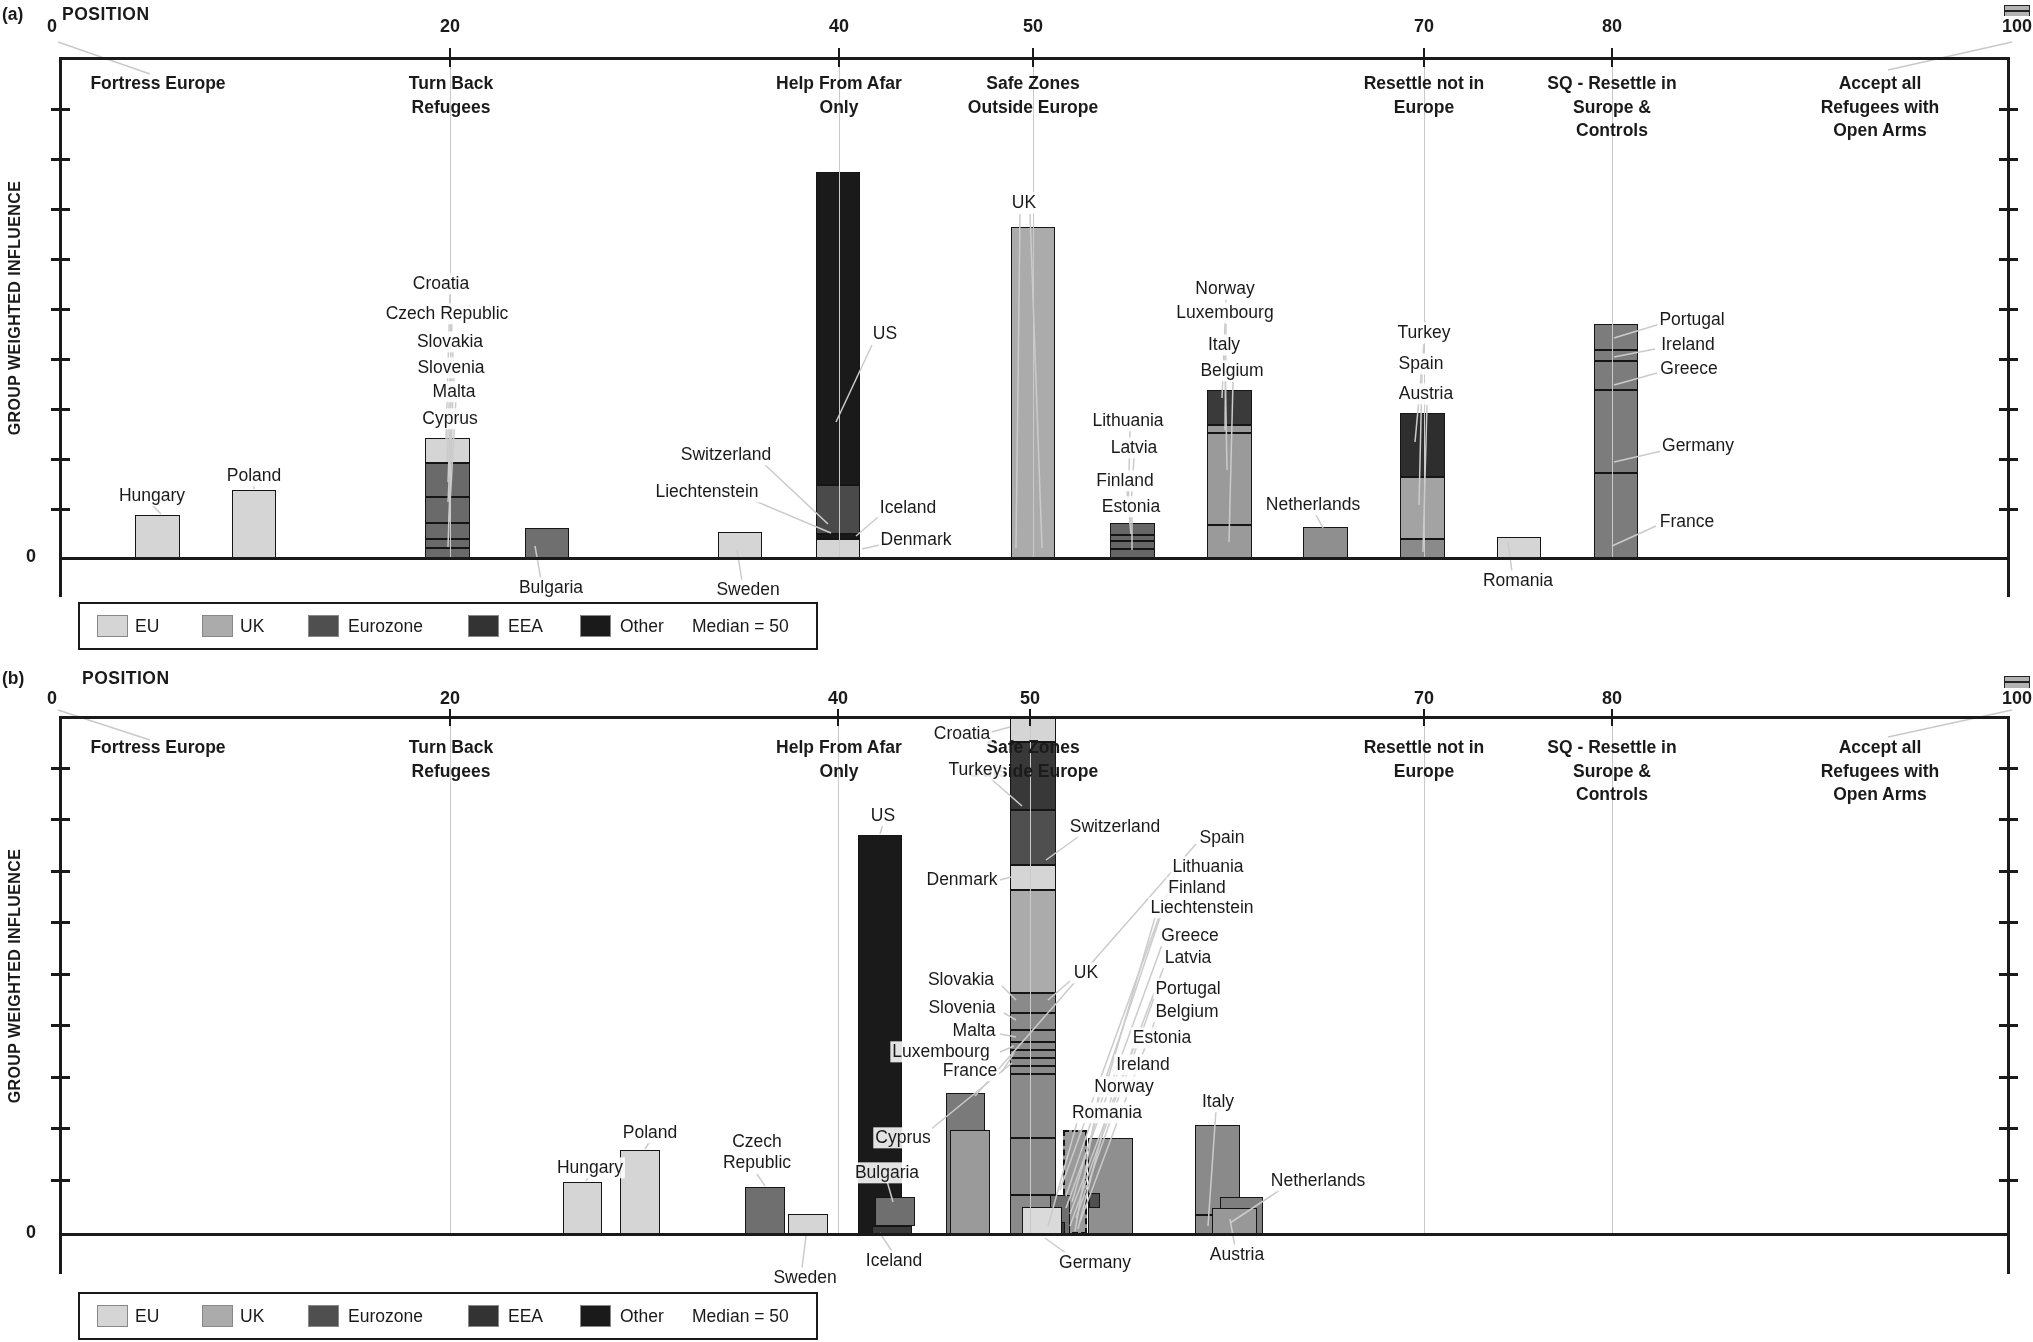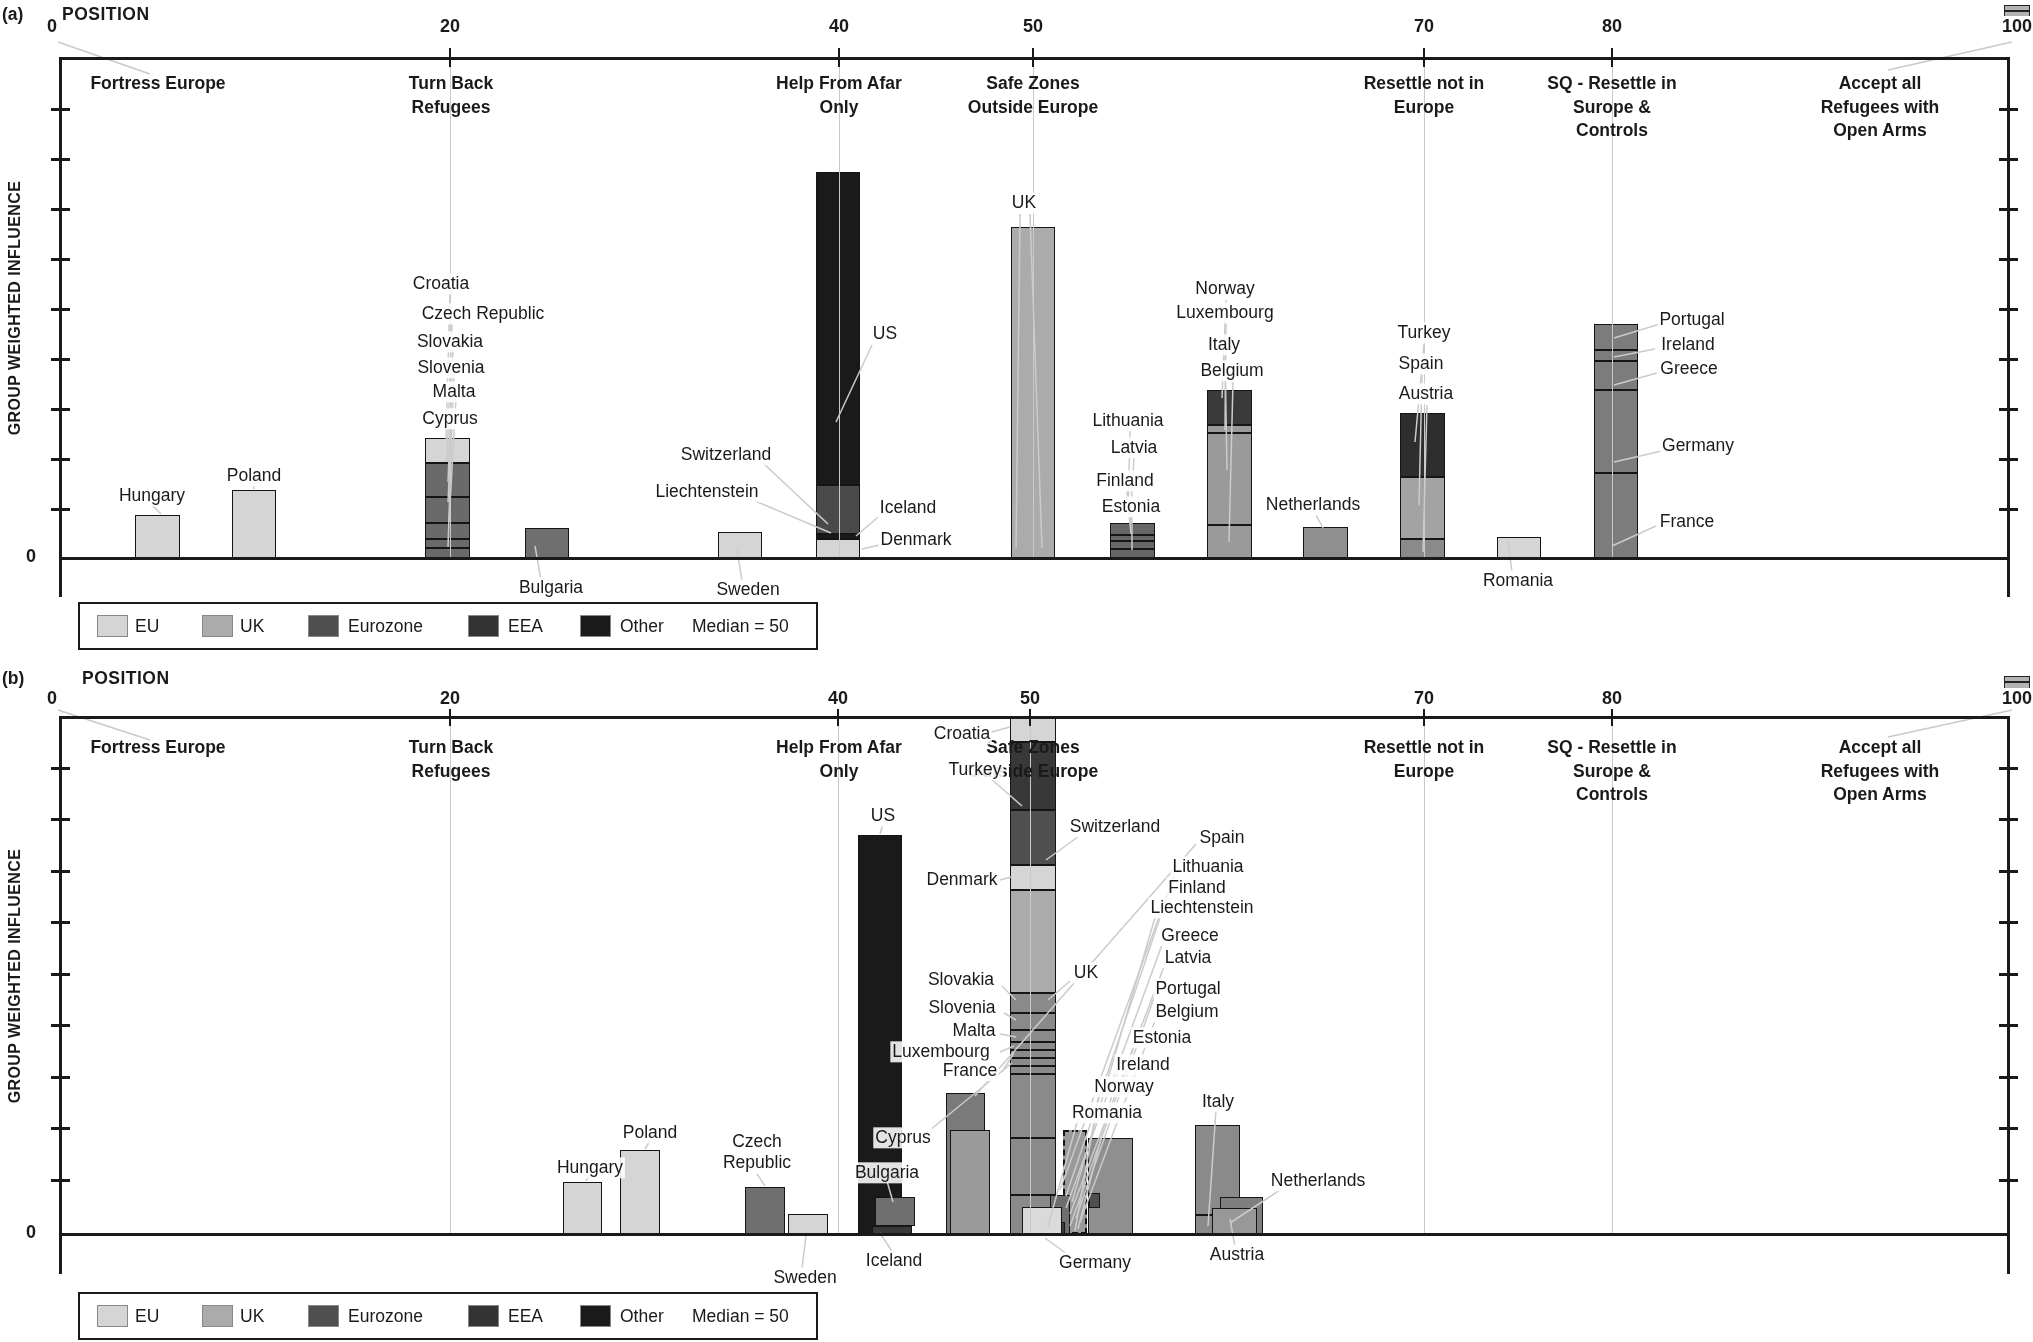--- a/index.html
+++ b/index.html
@@ -338,21 +338,21 @@
       <line x1="1118" y1="1071" x2="1078" y2="1229" stroke="#cbcbcb" stroke-width="1.5"></line>
       <line x1="1099" y1="1093" x2="1075" y2="1231" stroke="#cbcbcb" stroke-width="1.5"></line>
       <line x1="1078" y1="1119" x2="1048" y2="1226" stroke="#cbcbcb" stroke-width="1.5"></line>
       <line x1="1216" y1="1110" x2="1208" y2="1226" stroke="#cbcbcb" stroke-width="1.5"></line>
       <line x1="1283" y1="1188" x2="1230" y2="1223" stroke="#cbcbcb" stroke-width="1.5"></line>
       <line x1="1235" y1="1247" x2="1230" y2="1219" stroke="#cbcbcb" stroke-width="1.5"></line>
     </svg>
     <div class="abs lbl" style="left: 152px; top: 496px;">Hungary</div>
     <div class="abs lbl" style="left: 254px; top: 476px;">Poland</div>
     <div class="abs lbl" style="left: 441px; top: 284px;">Croatia</div>
-    <div class="abs lbl" style="left: 447px; top: 314px; margin-left: 36px;">Czech Republic</div>
+    <div class="abs lbl" style="left: 447px; top: 314px;">Czech Republic</div>
     <div class="abs lbl" style="left: 450px; top: 342px;">Slovakia</div>
     <div class="abs lbl" style="left: 451px; top: 368px;">Slovenia</div>
     <div class="abs lbl" style="left: 454px; top: 392px;">Malta</div>
     <div class="abs lbl" style="left: 450px; top: 419px;">Cyprus</div>
     <div class="abs lbl" style="left: 551px; top: 588px;">Bulgaria</div>
     <div class="abs lbl" style="left: 748px; top: 590px;">Sweden</div>
     <div class="abs lbl" style="left: 726px; top: 455px;">Switzerland</div>
     <div class="abs lbl" style="left: 707px; top: 492px;">Liechtenstein</div>
     <div class="abs lbl" style="left: 885px; top: 334px;">US</div>
     <div class="abs lbl" style="left: 908px; top: 508px;">Iceland</div>

